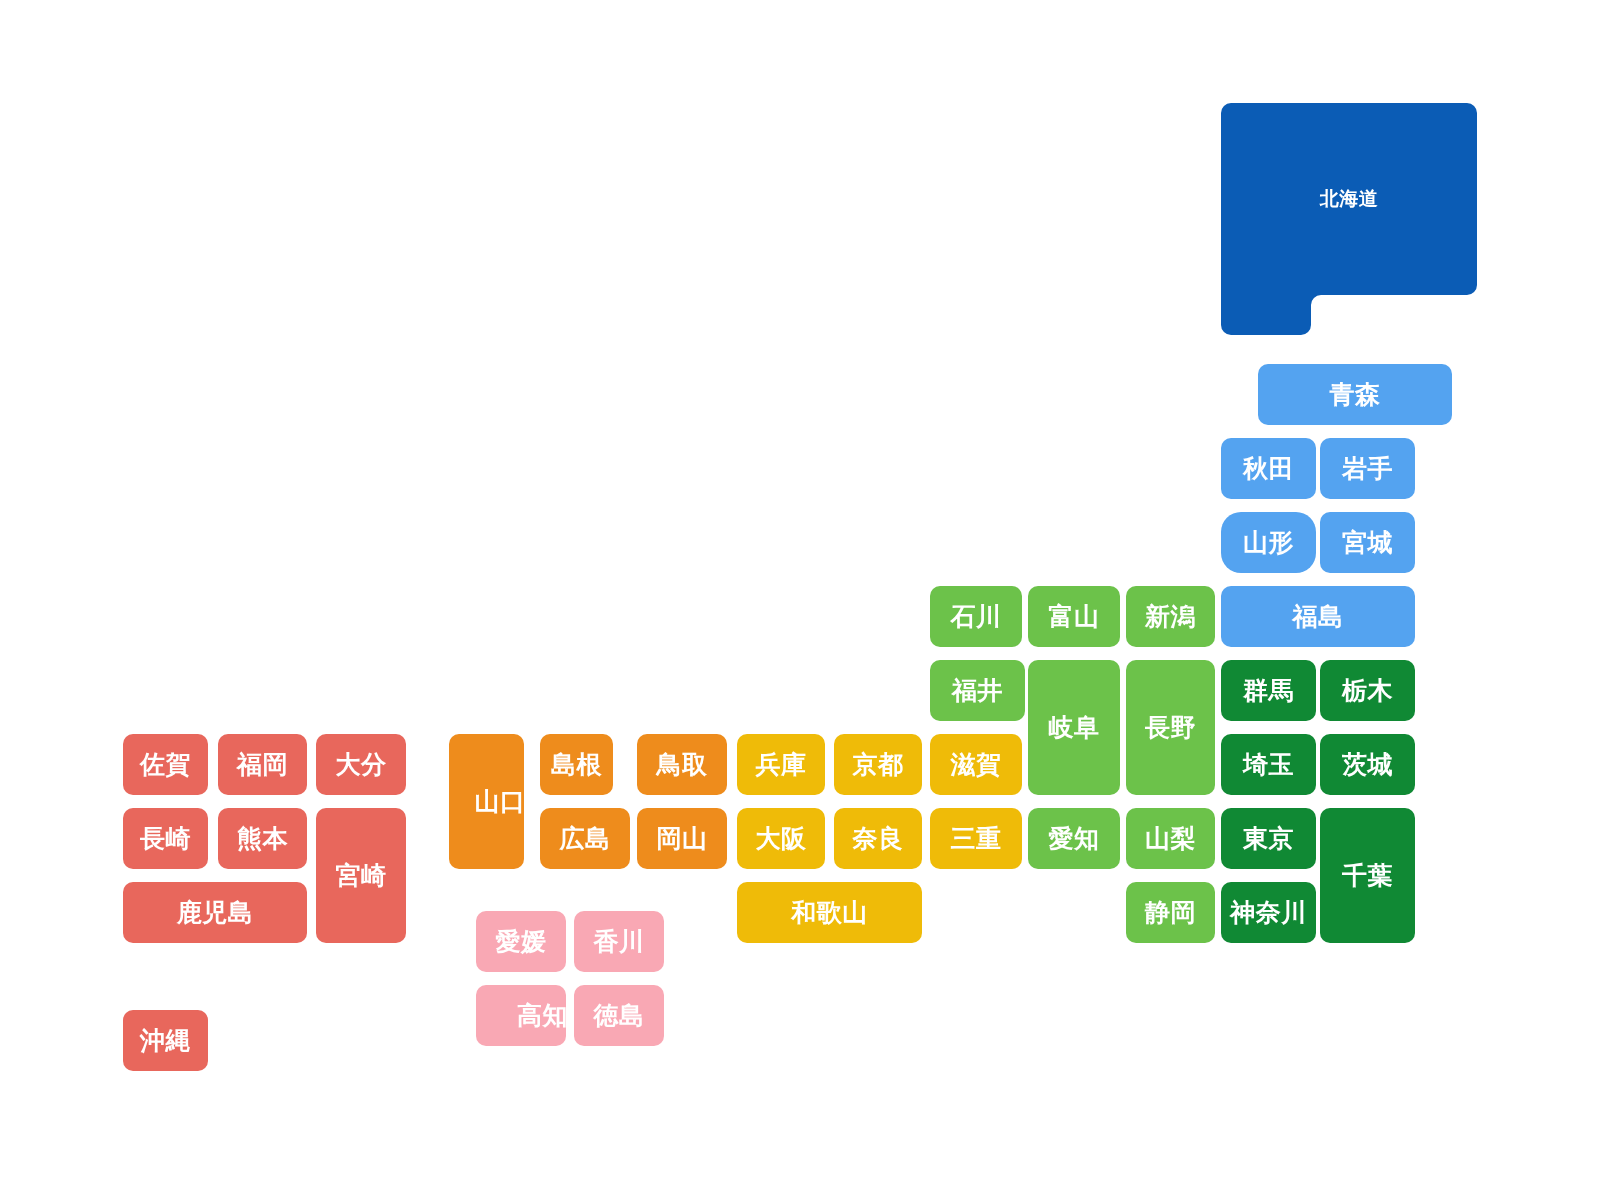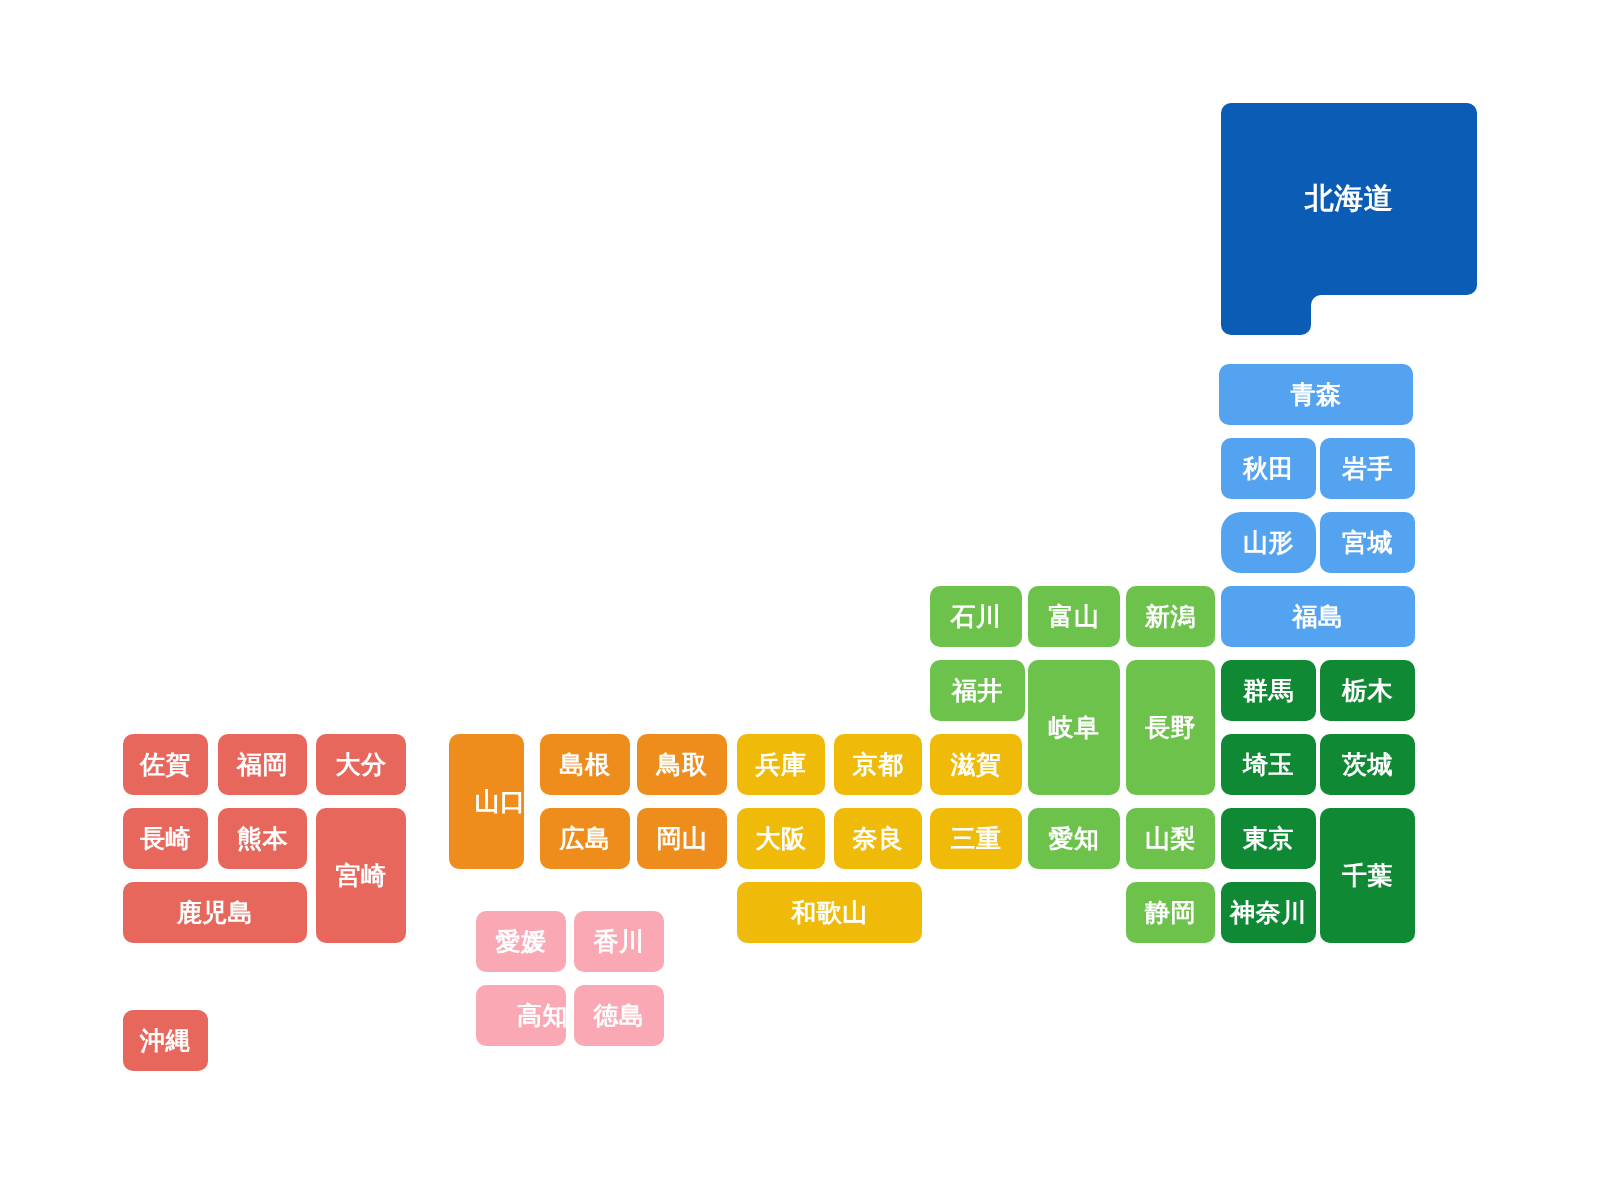--- a/index.html
+++ b/index.html
@@ -54,36 +54,36 @@
     position: absolute;
     left: 1221px;
     top: 103px;
     width: 256px;
     height: 232px;
     display: flex;
     align-items: center;
     justify-content: center;
     color: #ffffff;
     font-weight: bold;
-    font-size: 29px;
+    font-size: 19px;
     letter-spacing: 0.5px;
     pointer-events: none;
   }
 </style>
 </head>
 <body>
 
 <div id="map-canvas" style="background: rgb(255, 255, 255); width: 1600px; height: 1200px;">
     <div id="hokkaido-shape" style="left: 1221px; top: 103px; width: 256px; height: 232px;">
       <svg viewBox="0 0 256 232" xmlns="http://www.w3.org/2000/svg">
         <path d="M 10 0 H 246 A 10 10 0 0 1 256 10 V 182 A 10 10 0 0 1 246 192 H 100 A 10 10 0 0 0 90 202 V 222 A 10 10 0 0 1 80 232 H 10 A 10 10 0 0 1 0 222 V 10 A 10 10 0 0 1 10 0 Z" fill="#0B5CB5"></path>
       </svg>
     </div>
     <div id="hokkaido-label" style="left: 1221px; top: 103px; width: 256px; height: 192px;">北海道</div>
-    <div class="pref" style="left: 1219px; top: 364px; width: 194px; height: 61px; background: rgb(84, 163, 240);">
+    <div class="pref" style="left: 1258px; top: 364px; width: 194px; height: 61px; background: rgb(84, 163, 240);">
       <span class="pref-label">青森</span>
     </div>
     <div class="pref" style="left: 1221px; top: 438px; width: 95px; height: 61px; background: rgb(84, 163, 240);">
       <span class="pref-label">秋田</span>
     </div>
     <div class="pref" style="left: 1320px; top: 438px; width: 95px; height: 61px; background: rgb(84, 163, 240);">
       <span class="pref-label">岩手</span>
     </div>
     <div class="pref" style="left: 1221px; top: 512px; width: 95px; height: 61px; background: rgb(84, 163, 240); border-radius: 20px;">
       <span class="pref-label">山形</span>
@@ -159,21 +159,21 @@
     </div>
     <div class="pref" style="left: 930px; top: 808px; width: 92px; height: 61px; background: rgb(239, 187, 8);">
       <span class="pref-label">三重</span>
     </div>
     <div class="pref" style="left: 737px; top: 882px; width: 185px; height: 61px; background: rgb(239, 187, 8);">
       <span class="pref-label">和歌山</span>
     </div>
     <div class="pref" style="left: 449px; top: 734px; width: 75px; height: 135px; background: rgb(238, 140, 28); padding-left: 27px;">
       <span class="pref-label">山口</span>
     </div>
-    <div class="pref" style="left: 540px; top: 734px; width: 90px; height: 61px; background: rgb(238, 140, 28);">
+    <div class="pref" style="left: 540px; top: 734px; width: 73px; height: 61px; background: rgb(238, 140, 28);">
       <span class="pref-label">島根</span>
     </div>
     <div class="pref" style="left: 637px; top: 734px; width: 90px; height: 61px; background: rgb(238, 140, 28);">
       <span class="pref-label">鳥取</span>
     </div>
     <div class="pref" style="left: 540px; top: 808px; width: 90px; height: 61px; background: rgb(238, 140, 28);">
       <span class="pref-label">広島</span>
     </div>
     <div class="pref" style="left: 637px; top: 808px; width: 90px; height: 61px; background: rgb(238, 140, 28);">
       <span class="pref-label">岡山</span>

